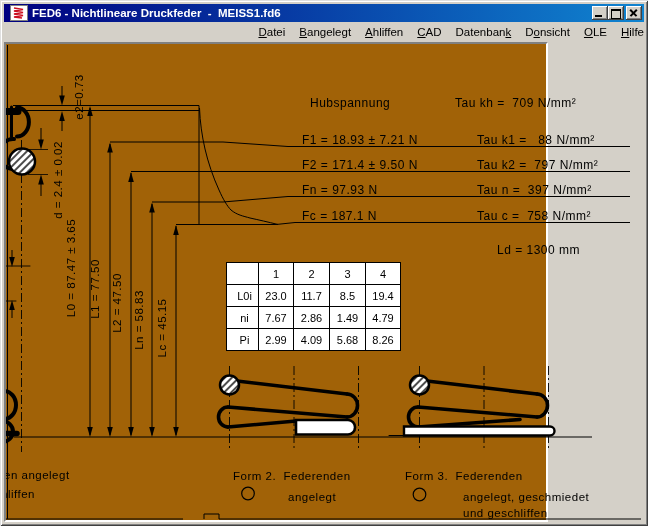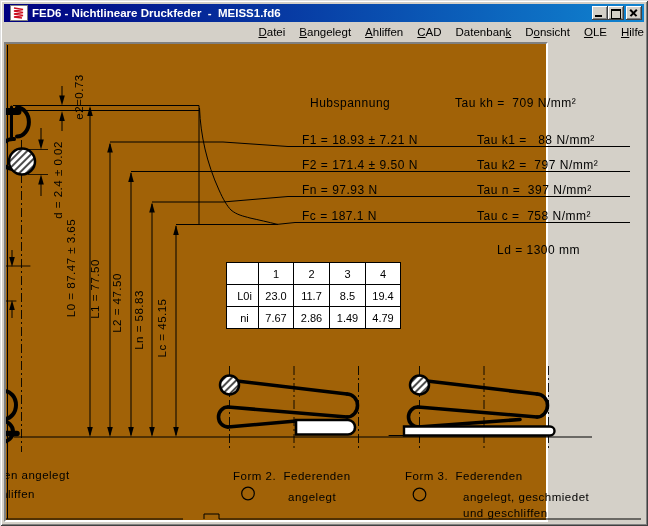--- a/index.html
+++ b/index.html
@@ -241,16 +241,23 @@
         <td>8.5</td>
         <td>19.4</td>
       </tr>
       <tr>
         <td class="rowlab">ni</td>
         <td>7.67</td>
         <td>2.86</td>
         <td>1.49</td>
         <td>4.79</td>
       </tr>
+      <tr>
+        <td class="rowlab">Pi</td>
+        <td>2.99</td>
+        <td>4.09</td>
+        <td>5.68</td>
+        <td>8.26</td>
+      </tr>
     </tbody>
       </table>
   </div>
 </div>
 
 </body></html>

